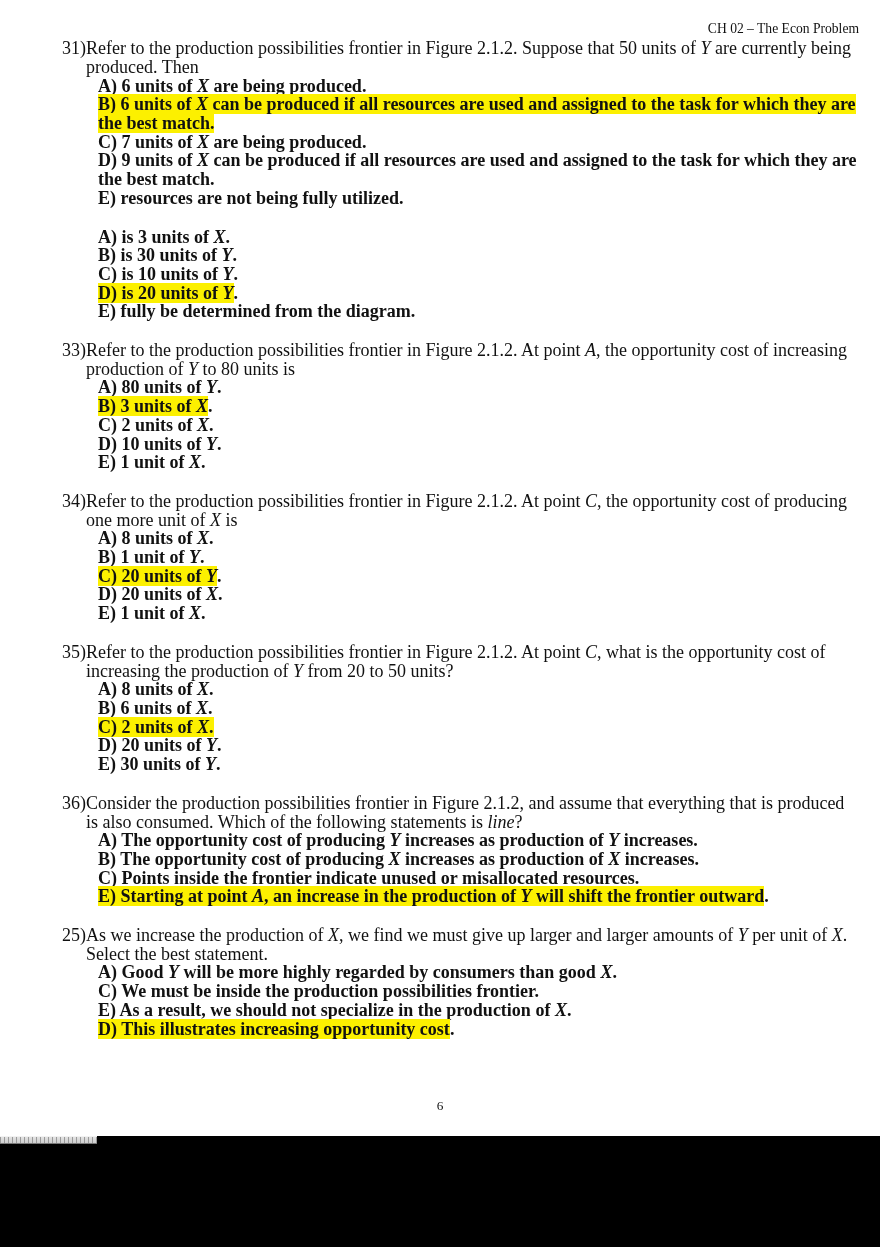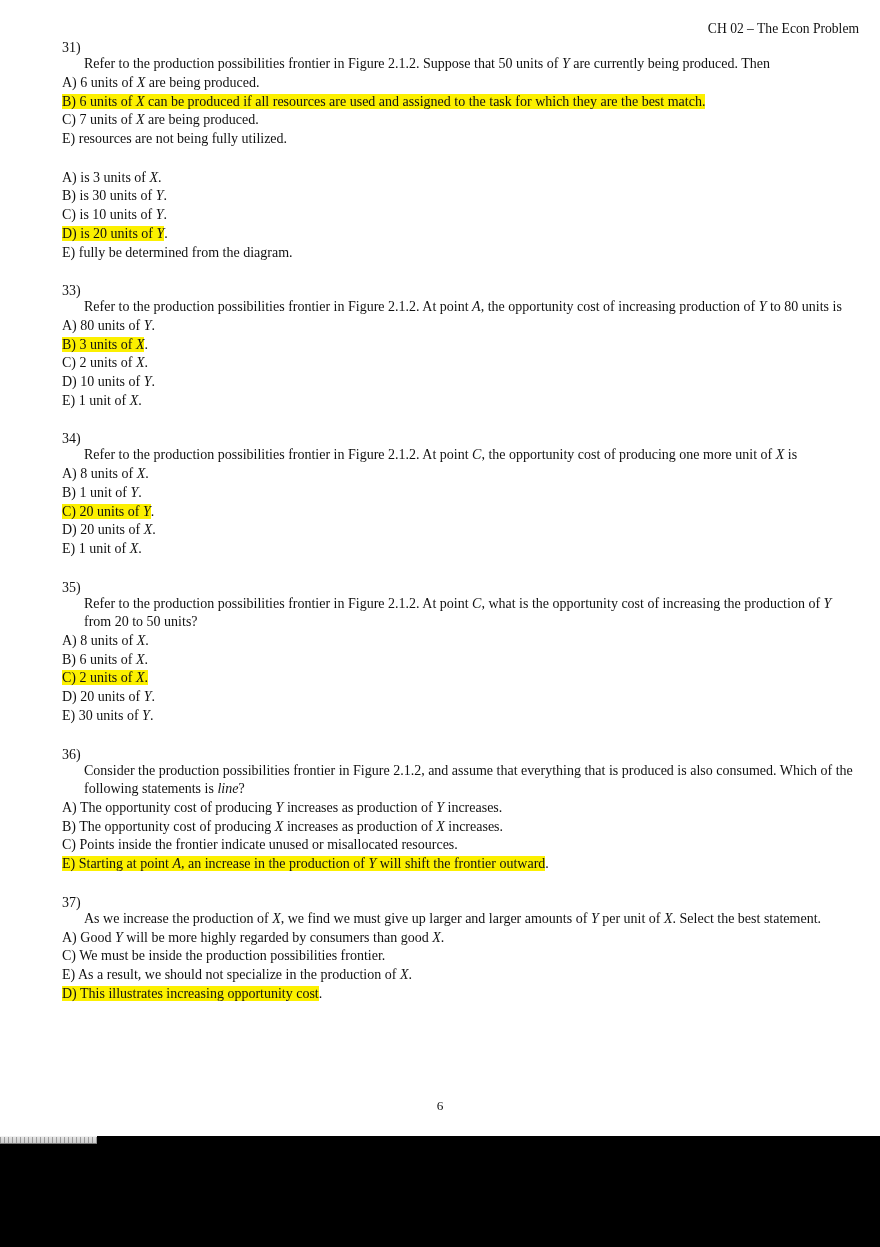--- a/index.html
+++ b/index.html
@@ -28,38 +28,39 @@
   .header {
     text-align: right;
     font-size: 13.6px;
     line-height: 18.7px;
     color: #111;
   }
   .questions {
     margin-top: 0.5px;
   }
   .question {
-    font-size: 14px;
+    font-size: 18px;
     line-height: 18.7px;
     margin-bottom: 20px;
   }
   .stem {
     display: flex;
     align-items: flex-start;
   }
   .qnum {
     flex: 0 0 22px;
     white-space: nowrap;
   }
   .stem-text {
     flex: 1 1 auto;
     max-width: 778px;
-    margin-top: 16px;
   }
   .options {
+    margin-left: 36px;
+    font-weight: bold;
   }
   .option {
     white-space: normal;
   }
   .hl {
     background: var(--hl, #fdf100);
   }
   .page-number {
     position: absolute;
     left: 0;
@@ -102,20 +103,21 @@
   <div class="questions">
       <div class="question">
     <div class="stem">
       <span class="qnum">31)</span>
       <span class="stem-text">Refer to the production possibilities frontier in Figure 2.1.2. Suppose that 50 units of <i>Y</i> are currently being produced. Then</span>
     </div>
     <div class="options">
           <div class="option"><span>A) 6 units of <i>X</i> are being produced.</span></div>
           <div class="option"><span class="hl">B) 6 units of <i>X</i> can be produced if all resources are used and assigned to the task for which they are the best match.</span></div>
           <div class="option"><span>C) 7 units of <i>X</i> are being produced.</span></div>
+          <div class="option"><span>D) 9 units of <i>X</i> can be produced if all resources are used and assigned to the task for which they are the best match.</span></div>
           <div class="option"><span>E) resources are not being fully utilized.</span></div>
         </div>
   </div>
       <div class="question">
     <div class="options">
           <div class="option"><span>A) is 3 units of <i>X</i>.</span></div>
           <div class="option"><span>B) is 30 units of <i>Y</i>.</span></div>
           <div class="option"><span>C) is 10 units of <i>Y</i>.</span></div>
           <div class="option"><span class="hl">D) is 20 units of <i>Y</i></span><span>.</span></div>
           <div class="option"><span>E) fully be determined from the diagram.</span></div>
@@ -167,21 +169,21 @@
     </div>
     <div class="options">
           <div class="option"><span>A) The opportunity cost of producing <i>Y</i> increases as production of <i>Y</i> increases.</span></div>
           <div class="option"><span>B) The opportunity cost of producing <i>X</i> increases as production of <i>X</i> increases.</span></div>
           <div class="option"><span>C) Points inside the frontier indicate unused or misallocated resources.</span></div>
           <div class="option"><span class="hl">E) Starting at point <i>A</i>, an increase in the production of <i>Y</i> will shift the frontier outward</span><span>.</span></div>
         </div>
   </div>
       <div class="question">
     <div class="stem">
-      <span class="qnum">37)</span>
+      <span class="qnum">25)</span>
       <span class="stem-text">As we increase the production of <i>X</i>, we find we must give up larger and larger amounts of <i>Y</i> per unit of <i>X</i>. Select the best statement.</span>
     </div>
     <div class="options">
           <div class="option"><span>A) Good <i>Y</i> will be more highly regarded by consumers than good <i>X</i>.</span></div>
           <div class="option"><span>C) We must be inside the production possibilities frontier.</span></div>
           <div class="option"><span>E) As a result, we should not specialize in the production of <i>X</i>.</span></div>
           <div class="option"><span class="hl">D) This illustrates increasing opportunity cost</span><span>.</span></div>
         </div>
   </div>
     </div>

